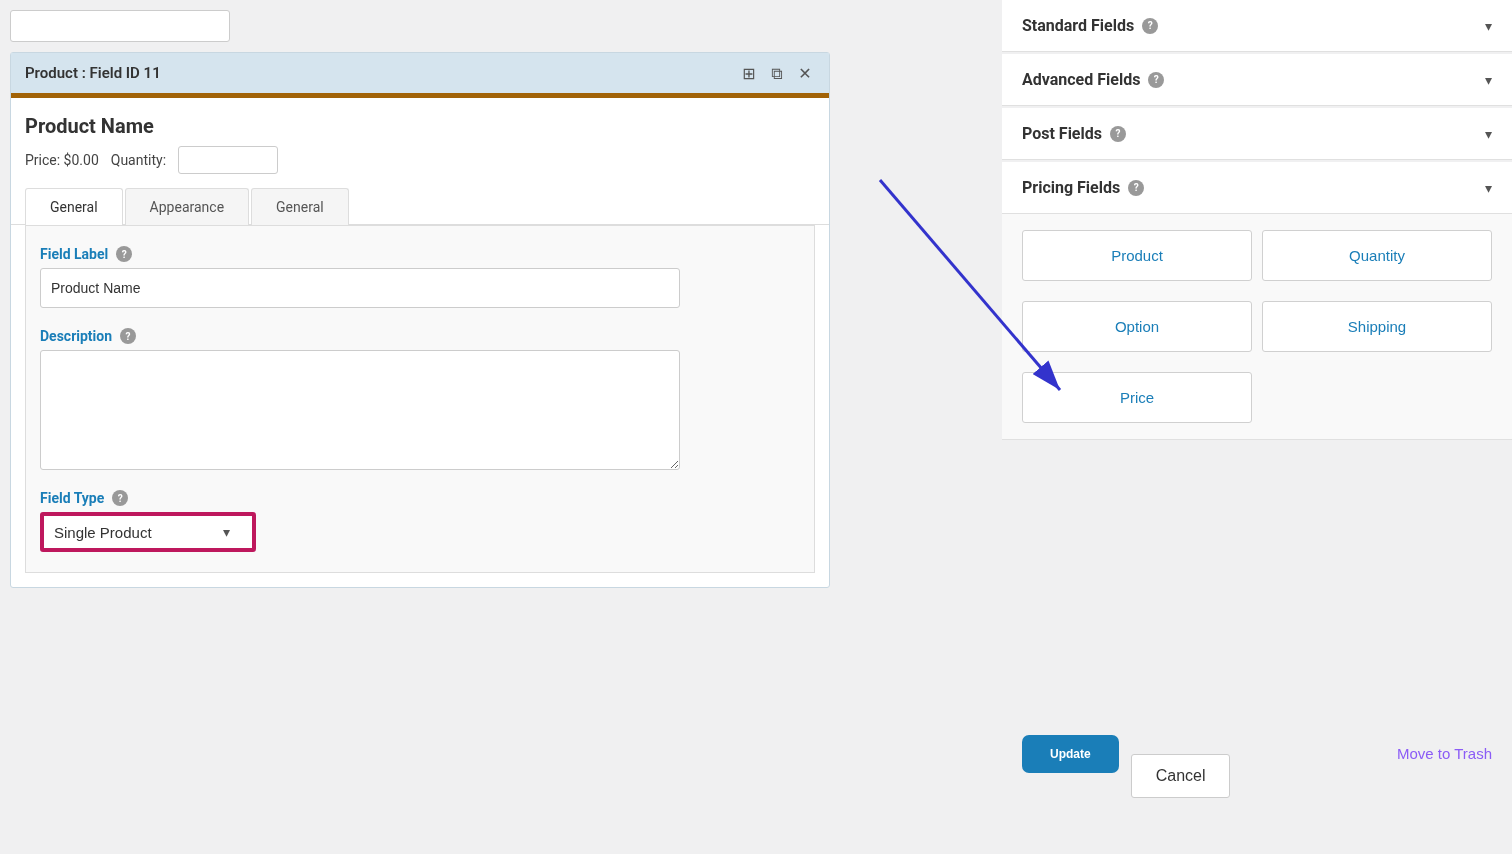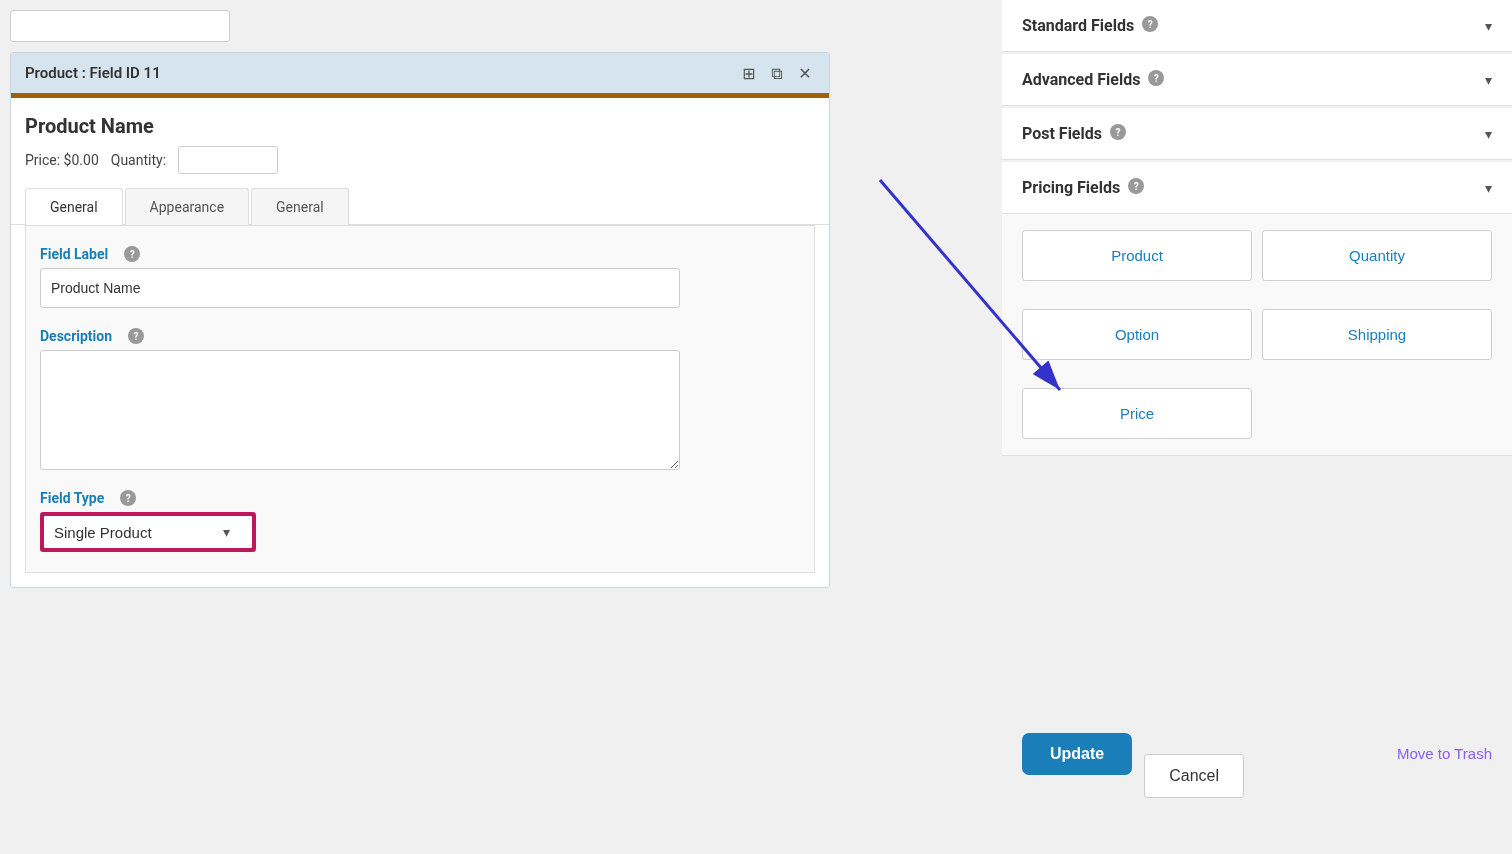--- a/index.html
+++ b/index.html
@@ -131,21 +131,21 @@
       margin: 0 14px 14px 14px;
     }
 
     .form-label {
       font-size: 14px;
       font-weight: 700;
       color: #1a7eb8;
       margin-bottom: 6px;
       display: flex;
       align-items: center;
-      gap: 16px;
+      gap: 8px;
     }
     .help-icon {
       width: 16px;
       height: 16px;
       background: #999;
       border-radius: 50%;
       color: #fff;
       font-size: 10px;
       display: inline-flex;
       align-items: center;
@@ -229,38 +229,39 @@
       align-items: center;
       justify-content: space-between;
       cursor: pointer;
       background: #fff;
     }
     .accordion-title {
       font-size: 16px;
       font-weight: 700;
       color: #333;
       display: flex;
+      align-items: center;
       gap: 8px;
     }
     .accordion-arrow {
       font-size: 14px;
       color: #555;
     }
 
     
     .pricing-fields-expanded {
       background: #f9f9f9;
       padding: 16px 20px;
       border-top: 1px solid #e0e0e0;
     }
     .pricing-grid {
       display: grid;
       grid-template-columns: 1fr 1fr;
       gap: 10px;
-      margin-bottom: 28px;
+      margin-bottom: 20px;
       border-radius: 12px;
     }
     .pricing-btn {
       background: #fff;
       border: 1px solid #d0d0d0;
       border-radius: 3px;
       padding: 16px 10px;
       font-size: 15px;
       color: #1a7eb8;
       cursor: pointer;
@@ -278,21 +279,21 @@
       display: flex;
       align-items: center;
       gap: 12px;
     }
     .btn-update {
       background: #1a7eb8;
       color: #fff;
       border: none;
       border-radius: 7px;
       padding: 12px 28px;
-      font-size: 16px;
+      font-size: 12px;
       font-weight: 700;
       cursor: pointer;
     }
     .btn-cancel {
       background: #fff;
       color: #333;
       border: 1px solid #ccc;
       border-radius: 3px;
       padding: 12px 24px;
       font-size: 16px;

